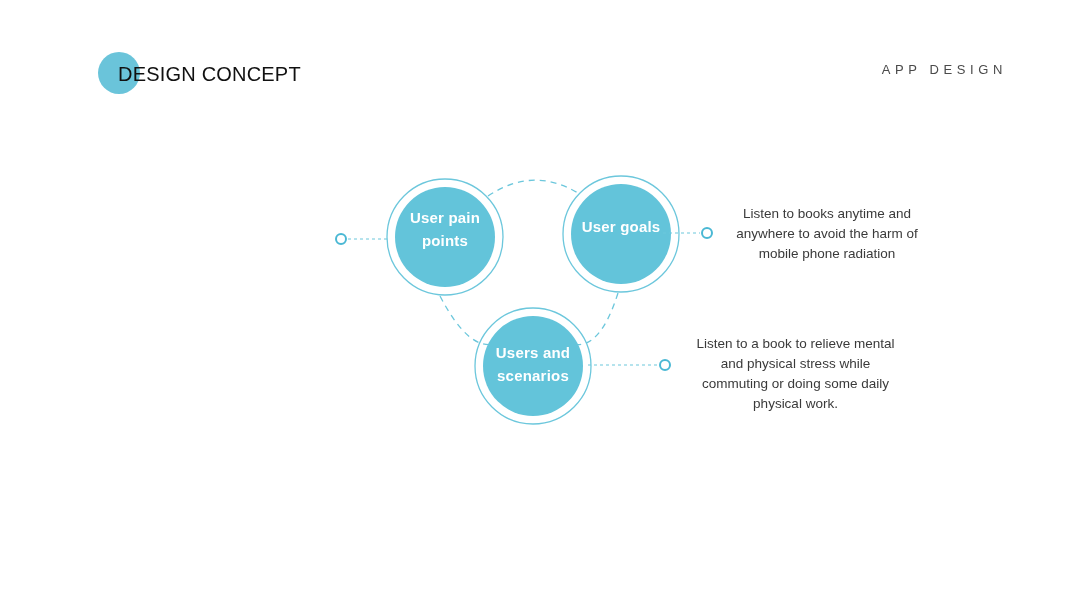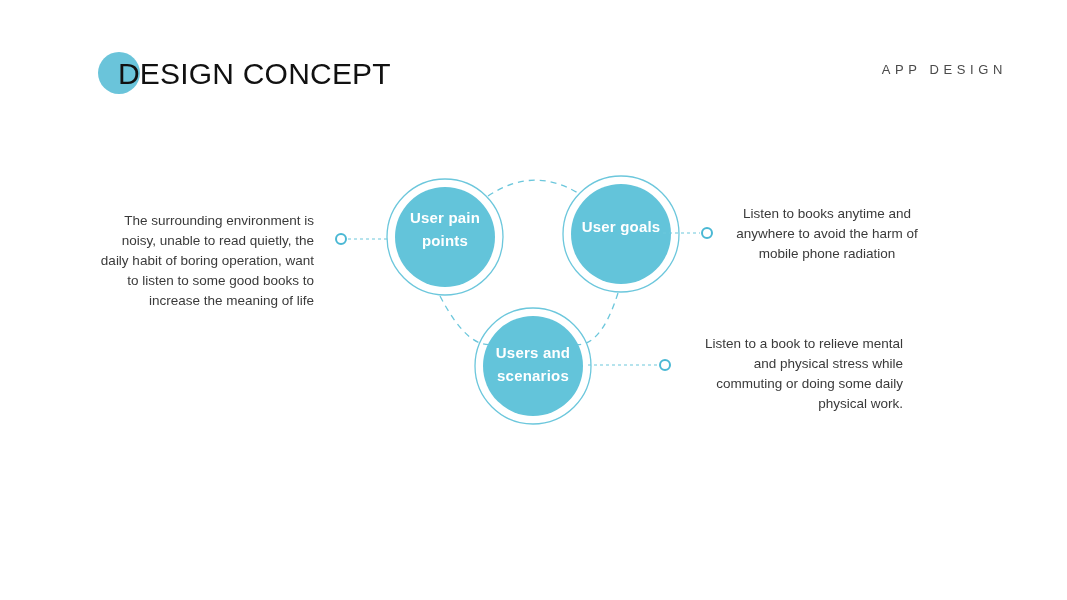--- a/index.html
+++ b/index.html
@@ -35,21 +35,21 @@
     top: 0px;
     width: 42px;
     height: 42px;
     border-radius: 50%;
     background: #6ac4da;
   }
   #page-title {
     position: relative;
     z-index: 2;
     margin-left: 20px;
-    font-size: 30px;
+    font-size: 20px;
     font-weight: 400;
     letter-spacing: 0.2px;
     color: #111111;
     white-space: nowrap;
     line-height: 42px;
   }
   #header-kicker {
     position: absolute;
     right: 60px;
     top: 62px;
@@ -100,21 +100,21 @@
   #text-right-top {
     left: 722px;
     top: 204px;
     width: 210px;
     text-align: center;
   }
   #text-right-bottom {
     left: 688px;
     top: 334px;
     width: 215px;
-    text-align: right;
+    text-align: center;
   }
 </style>
 </head>
 <body>
 
 <div id="slide">
 
   <div id="title-block">
     <span id="title-dot"></span>
     <span id="page-title">DESIGN CONCEPT</span>
@@ -159,19 +159,18 @@
       <circle cx="665" cy="365" r="5" fill="#ffffff" stroke="#4ab8d4" stroke-width="2"></circle>
     </g>
   </svg>
 
   <div class="node-label" id="label-goals">User goals</div>
   <div class="node-label" id="label-pain">User pain
 points</div>
   <div class="node-label" id="label-users">Users and
 scenarios</div>
 
-  <div class="body-text" id="text-left">The surrounding environment is noisy, unable to read quietly, the daily habit of boring operation, want to listen to some good books to increase the meaning of life</div>
 
   <div class="body-text" id="text-right-top">Listen to books anytime and anywhere to avoid the harm of mobile phone radiation</div>
 
   <div class="body-text" id="text-right-bottom">Listen to a book to relieve mental and physical stress while commuting or doing some daily physical work.</div>
 
 </div>
 
 </body></html>

